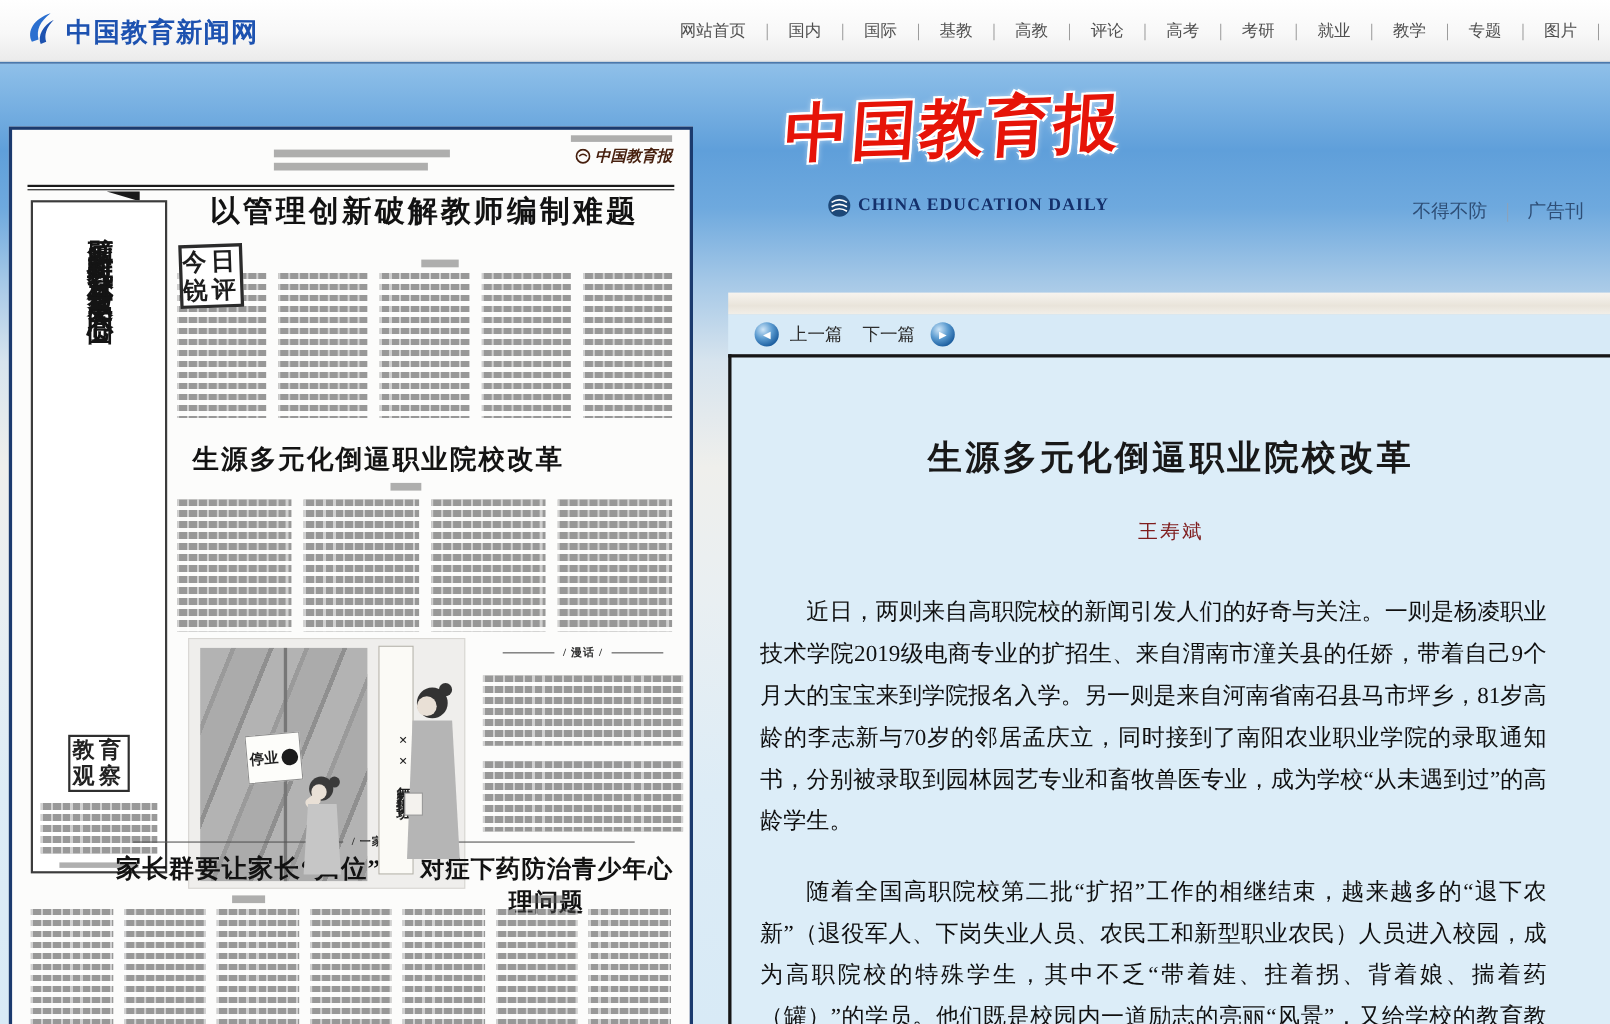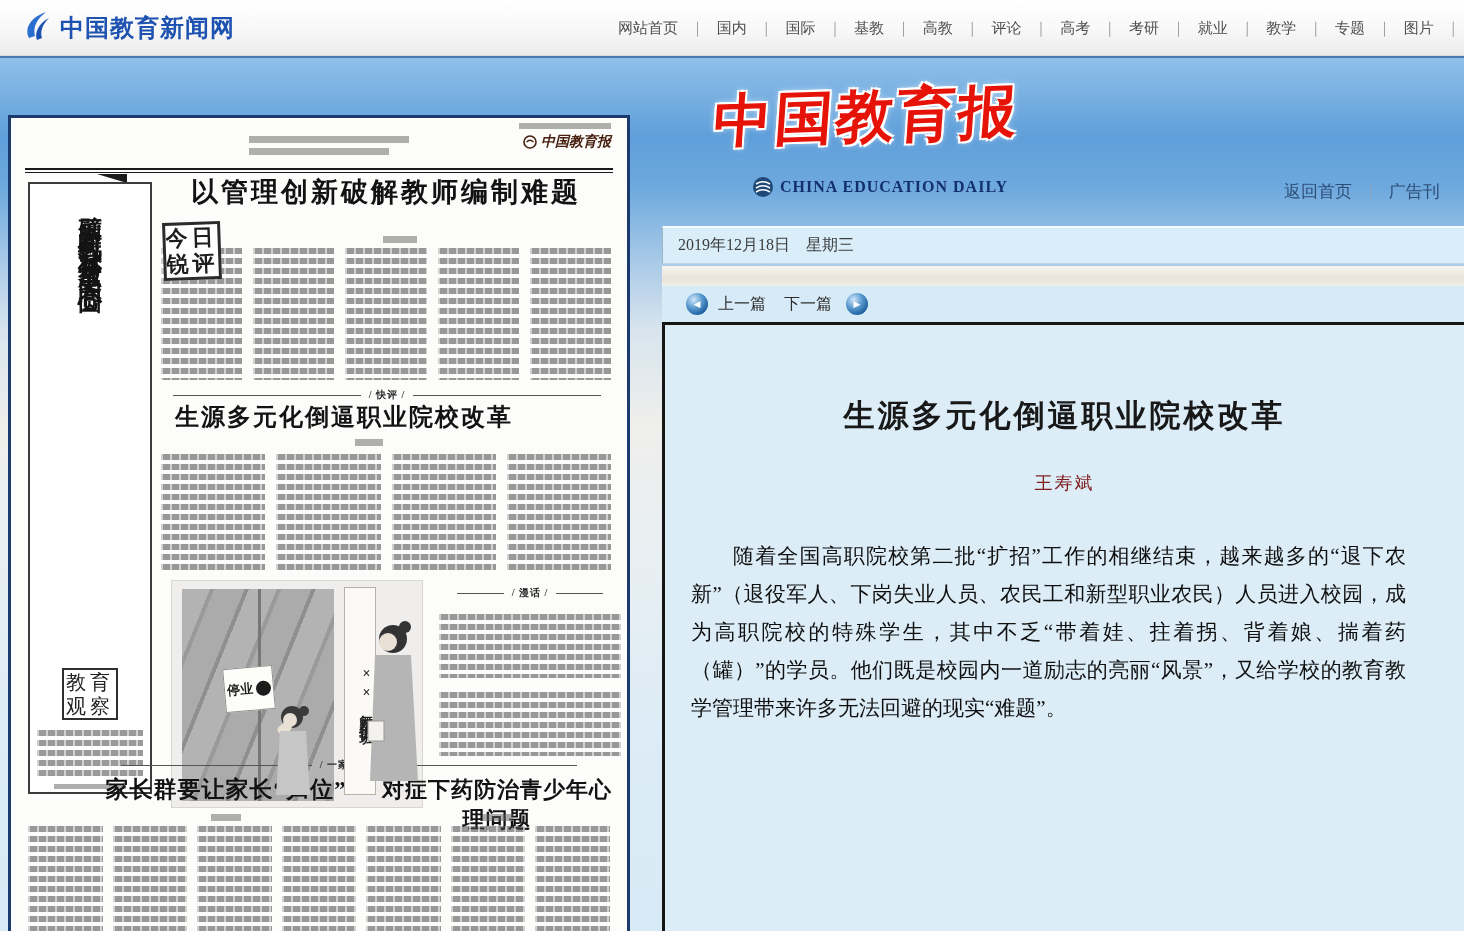--- a/index.html
+++ b/index.html
@@ -39,21 +39,21 @@
   .np-rule { position:absolute; left:14px; right:14px; top:50px; height:5px;
              border-top:2px solid #1a1a1a; border-bottom:1px solid #1a1a1a; }
   .np-pennant { position:absolute; left:86px; top:56px; width:0; height:0;
                 border-left:30px solid transparent; border-top:9px solid #1a1a1a; }
 
   .np-leftbox { position:absolute; left:17px; top:64px; width:124px; height:612px;
                 border:2px solid #3c3c3c; background:#fff; display:flex; flex-direction:column;
                 align-items:center; padding-top:12px; overflow:hidden; }
   .np-vhead { writing-mode:vertical-rl; text-orientation:upright; font-weight:bold; font-size:24px;
               letter-spacing:5px; color:#141414; height:462px; overflow:hidden; }
-  .np-seal { width:56px; height:52px; border:2px solid #2f2f2f; margin-top:10px; font-weight:normal;
+  .np-seal { width:56px; height:52px; border:2px solid #2f2f2f; margin-top:10px; font-weight:bold;
              font-size:20px; line-height:24px; text-align:center; letter-spacing:4px;
              word-break:break-all; overflow:hidden; color:#222; }
   .np-leftbox .tx { width:88%; height:46px; margin-top:10px; }
 
   .np-h1 { position:absolute; left:150px; right:16px; top:56px; text-align:center; font-weight:bold;
            font-size:27px; letter-spacing:3px; color:#121212; }
   .np-meta1 { position:absolute; left:372px; top:118px; width:34px; height:6px; }
   .np-seal2 { position:absolute; left:152px; top:104px; width:58px; height:58px; z-index:2;
               border:3px solid #2b2b2b; background:#fff; font-weight:bold; font-size:22px;
               line-height:26px; text-align:center; letter-spacing:4px; word-break:break-all;
@@ -225,25 +225,20 @@
     <div class="np-meta1 stripe"></div>
     <div class="np-seal2">今日锐评</div>
     <div class="np-cols1">
       <div class="tx"></div>
       <div class="tx"></div>
       <div class="tx"></div>
       <div class="tx"></div>
       <div class="tx"></div>
     </div>
 
-    <div class="np-div np-div1">
-      <div class="hline"></div>
-      <span>/ 快评 /</span>
-      <div class="hline"></div>
-    </div>
     <div class="np-h2">生源多元化倒逼职业院校改革</div>
     <div class="np-meta2 stripe"></div>
     <div class="np-cols2">
       <div class="tx"></div>
       <div class="tx"></div>
       <div class="tx"></div>
       <div class="tx"></div>
     </div>
 
     <div class="np-cartoon">
@@ -302,42 +297,40 @@
 
   <div class="masthead-logo">中国教育报</div>
   <div class="masthead-en">
     <svg width="22" height="22" viewBox="0 0 22 22">
       <circle cx="11" cy="11" r="10" fill="#1d4878"></circle>
       <path d="M4 8 Q11 3.5 18 8 M4 12 Q11 7.5 18 12 M4 16 Q11 11.5 18 16" stroke="#fff" fill="none" stroke-width="1.5"></path>
     </svg>
     <span class="en-text">CHINA EDUCATION DAILY</span>
   </div>
   <div class="masthead-links">
-    <span>返回首页</span>
+    <span>不得不防</span>
     <span style="color:#8aa3bd">｜</span>
     <span>广告刊</span>
   </div>
 
-  <div class="date-bar">
-    <span>2019年12月18日　星期三</span>
-  </div>
   <div class="texture-strip"></div>
 
   <div class="pager">
     <span class="nav-btn">
       <span>◀</span>
     </span>
     <span class="lbl">上一篇</span>
     <span class="lbl" style="margin-left:4px">下一篇</span>
     <span class="nav-btn">
       <span>▶</span>
     </span>
   </div>
 
   <div class="article-panel">
     <div class="art-title">生源多元化倒逼职业院校改革</div>
     <div class="art-author">王寿斌</div>
     <div class="article-body">
+        <p>近日，两则来自高职院校的新闻引发人们的好奇与关注。一则是杨凌职业技术学院2019级电商专业的扩招生、来自渭南市潼关县的任娇，带着自己9个月大的宝宝来到学院报名入学。另一则是来自河南省南召县马市坪乡，81岁高龄的李志新与70岁的邻居孟庆立，同时接到了南阳农业职业学院的录取通知书，分别被录取到园林园艺专业和畜牧兽医专业，成为学校“从未遇到过”的高龄学生。</p>
         <p>随着全国高职院校第二批“扩招”工作的相继结束，越来越多的“退下农新”（退役军人、下岗失业人员、农民工和新型职业农民）人员进入校园，成为高职院校的特殊学生，其中不乏“带着娃、拄着拐、背着娘、揣着药（罐）”的学员。他们既是校园内一道励志的亮丽“风景”，又给学校的教育教学管理带来许多无法回避的现实“难题”。</p>
       </div>
   </div>
 
 </div>
 
 </body></html>

